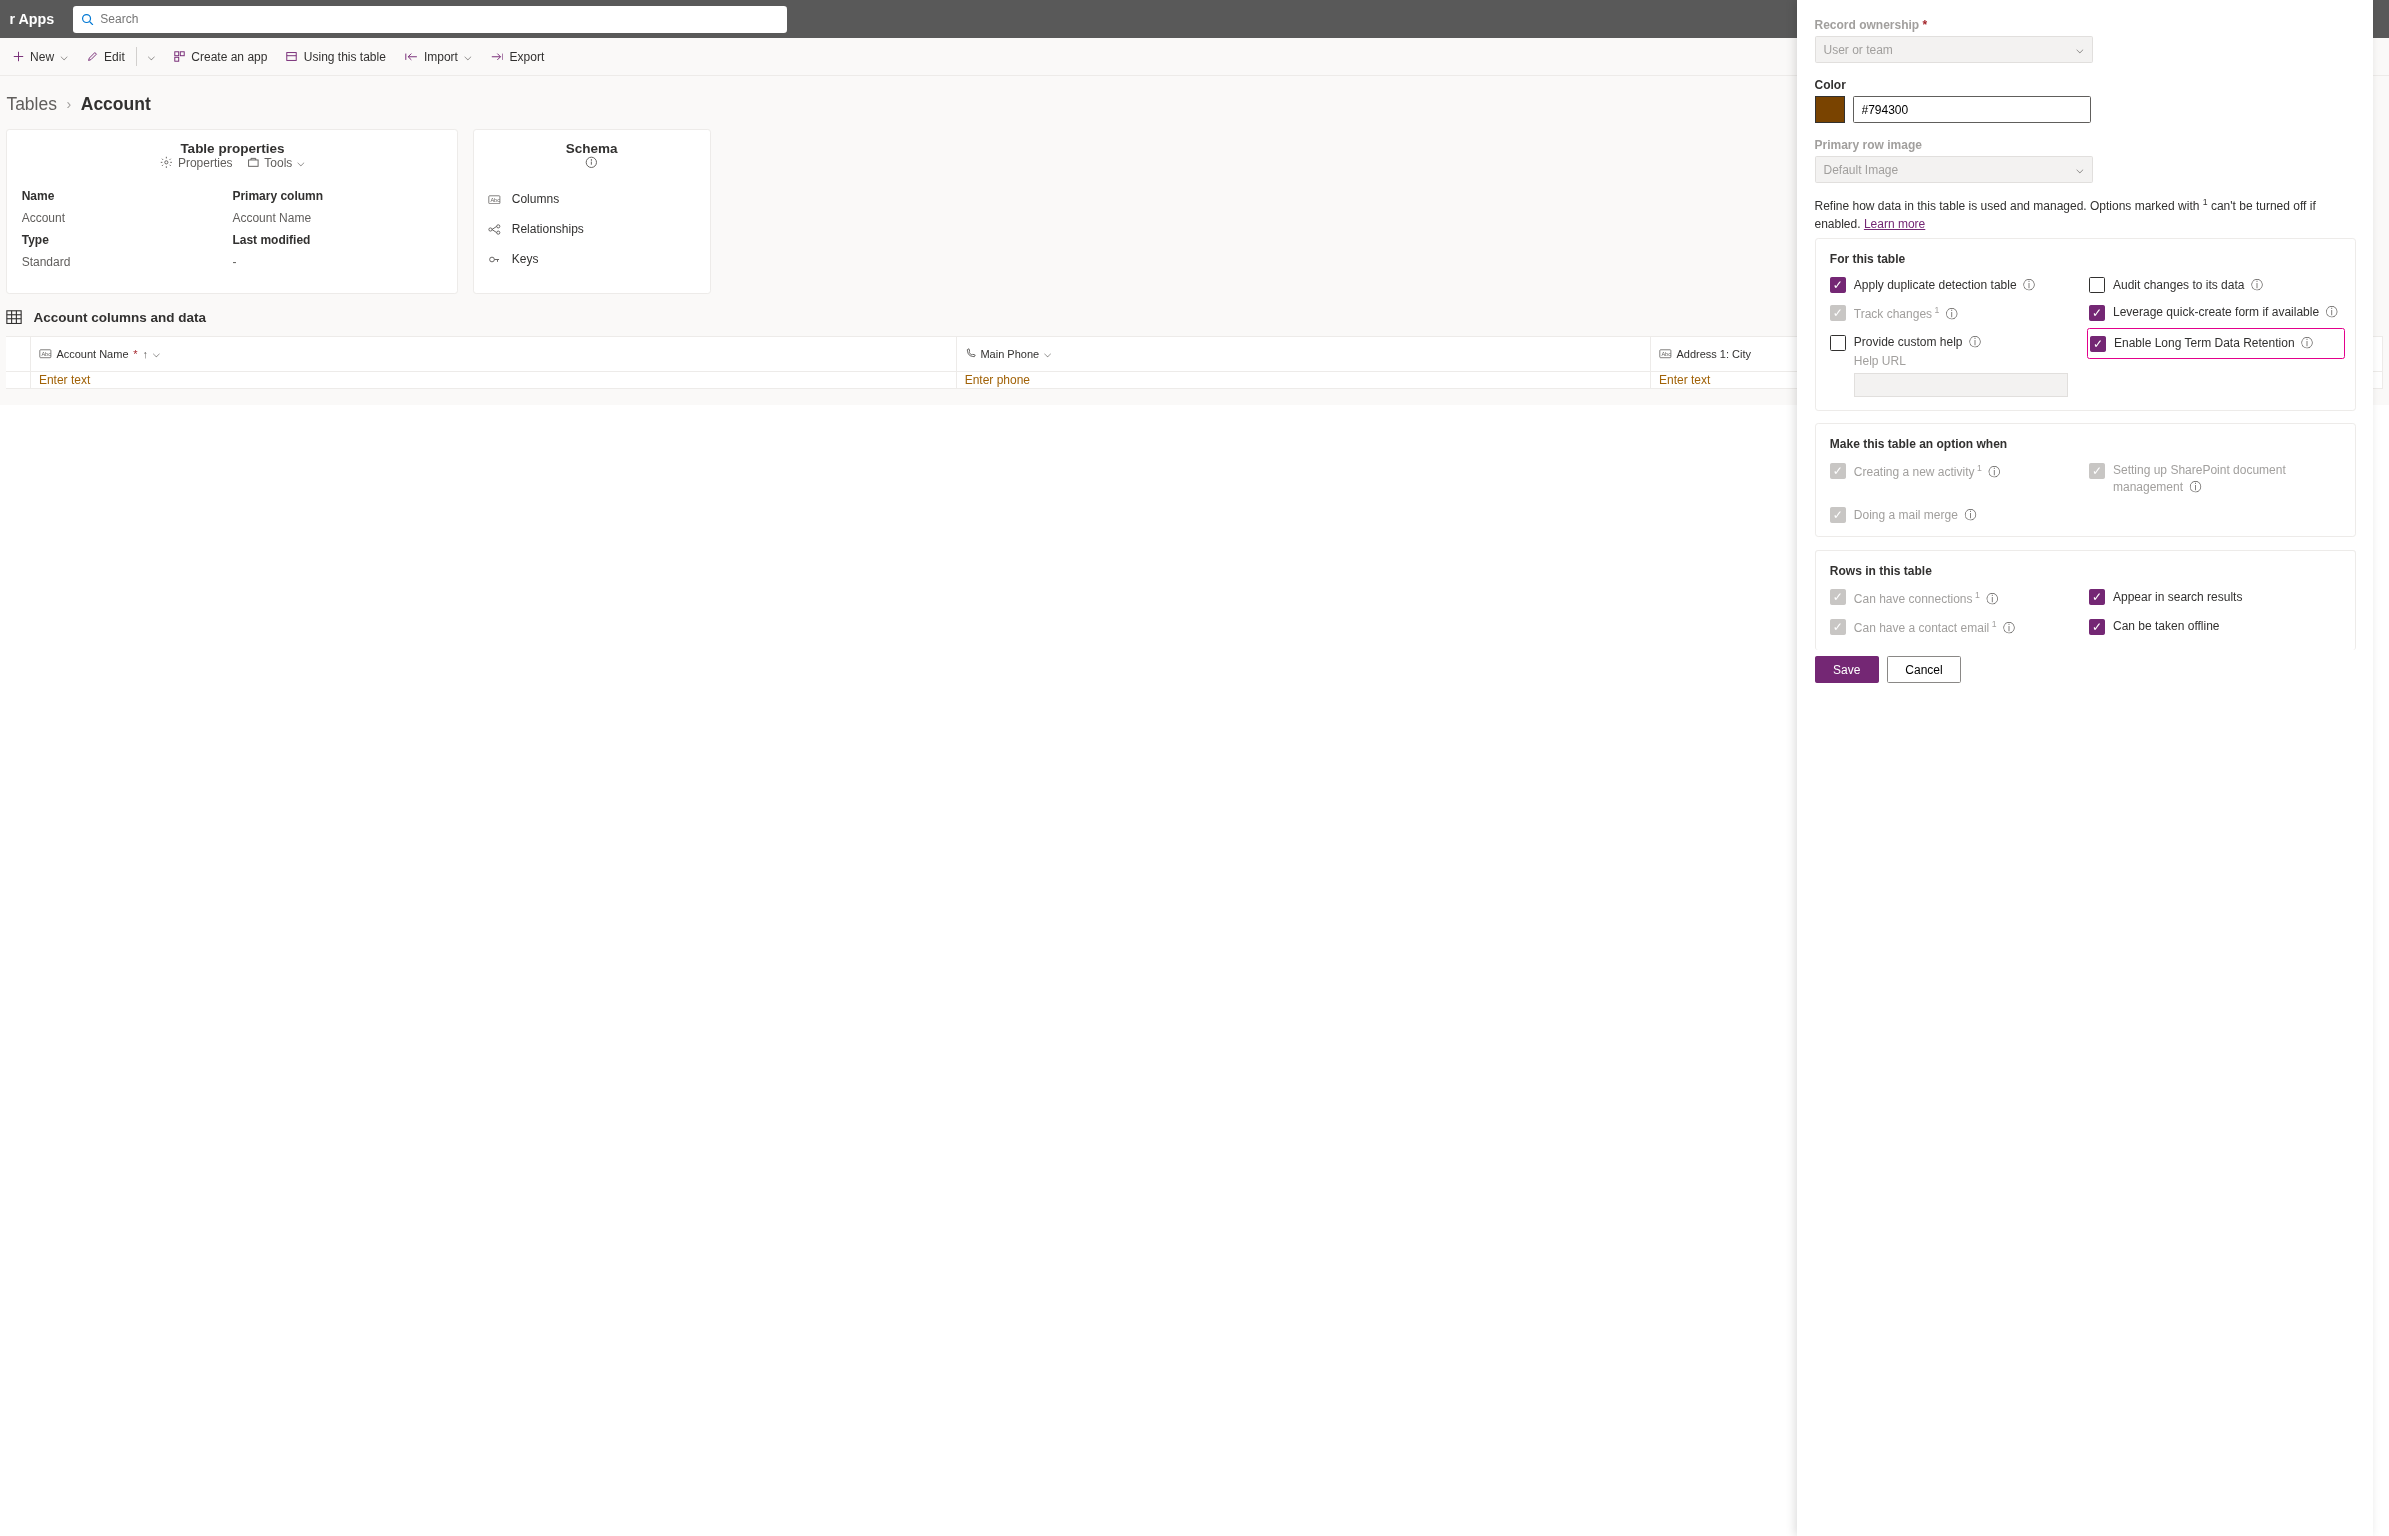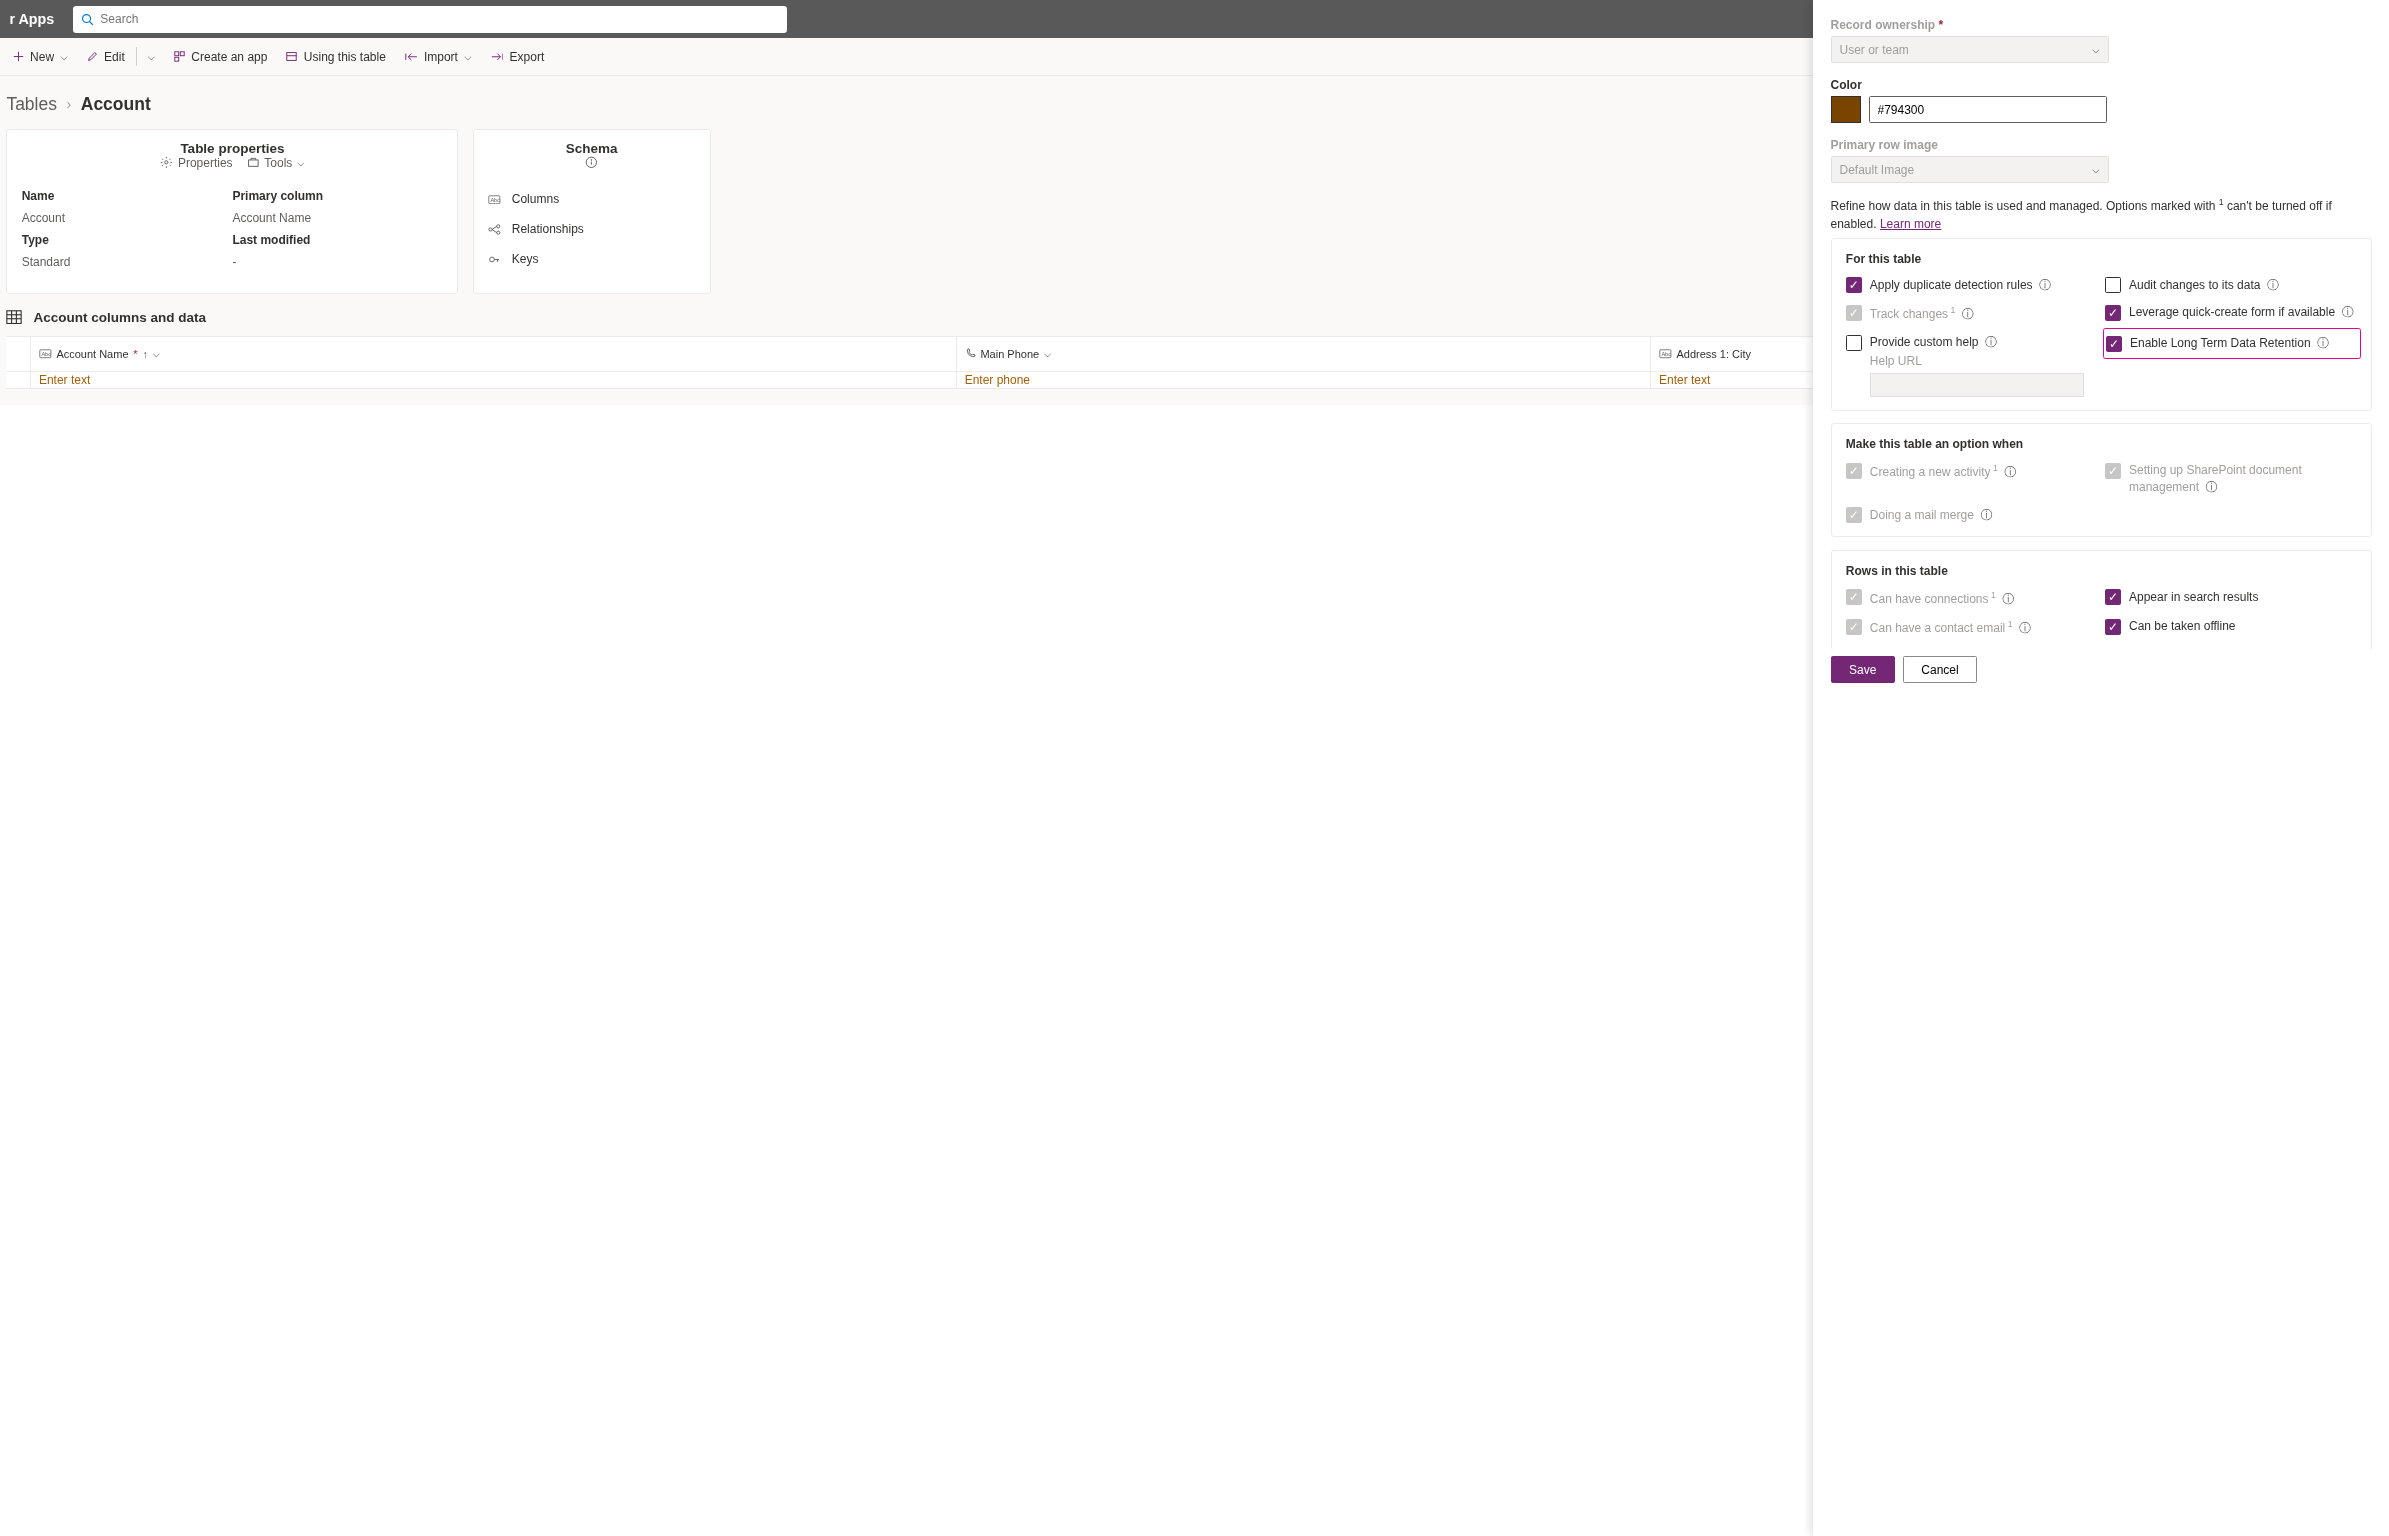--- a/index.html
+++ b/index.html
@@ -48,21 +48,21 @@
 .datatable { width: 100%; border-collapse: collapse; }
 .datatable th { text-align: left; font-weight: 400; font-size: 11px; color: #323130; padding: 11px 8px; border: 0.8px solid #edebe9; border-top: none; }
 .datatable th:first-child { width:24px; border-left:none; }
 .datatable td { padding: 1px 8px; border: 0.8px solid #edebe9; color: #a16207; font-size: 12px; }
 .datatable td:first-child { width:24px; border-left:none;}
 .thc { display: flex; align-items: center; gap: 4.8px; }
 .thc .tico { color: #605e5c; }
 .req { color: #a4262c; }
 
 
-.rpanel { position: absolute; top: 0; right: 0; width: 576px; height: 100%; background: #fff; box-shadow: -2.4px 0 9.5px rgba(0,0,0,.15); padding: 17.5px 0 0 0; overflow-y: auto; }
+.rpanel { position: absolute; top: 0; right: 16px; width: 576px; height: 100%; background: #fff; box-shadow: -2.4px 0 9.5px rgba(0,0,0,.15); padding: 17.5px 0 0 0; overflow-y: auto; }
 .rpanel .inner { padding: 0 17.5px; }
 .flabel { font-size: 12px; font-weight: 600; margin-bottom: 4.8px; display: block; }
 .flabel .disabled-l { color: #a19f9d; }
 .flabel .star { color: #a4262c; }
 .selbox { position: relative; width: 278px; }
 .selbox.disabled .sbox { background: #f3f2f1; color: #a19f9d; border-color: #e1dfdd; }
 .sbox { border: 0.8px solid #605e5c; border-radius: 1.6px; height: 27px; display: flex; align-items: center; padding: 0 8px; font-size: 12px; justify-content: space-between; }
 .colorrow { display: flex; gap: 8px; align-items: stretch; }
 .swatch { width: 30px; height: 27px; background: #794300; border: 0.8px solid #323130; }
 .colorinput { border: 0.8px solid #605e5c; border-radius: 1.6px; height: 27px; width: 238px; padding: 0 8px; font-size: 12px; }
@@ -358,21 +358,21 @@
     <p class="helptxt">
       <span>Refine how data in this table is used and managed. Options marked with </span><sup>1</sup><span> can't be turned off if enabled. </span><a href="#">Learn more</a>
     </p>
 
     <div class="section">
       <div class="stitle">For this table</div>
       <div class="chkgrid">
         <div>
           <label class="chk checked">
             <span class="box">✓</span>
-              <span class="lbltxt"><span>Apply duplicate detection rules</span> <span class="info">ⓘ</span></span>
+              <span class="lbltxt"><span>Apply duplicate detection table</span> <span class="info">ⓘ</span></span>
           </label>
         </div>
         <div>
           <label class="chk">
             <span class="box"></span>
               <span class="lbltxt"><span>Audit changes to its data</span> <span class="info">ⓘ</span></span>
           </label>
         </div>
         <div>
           <label class="chk dis">

